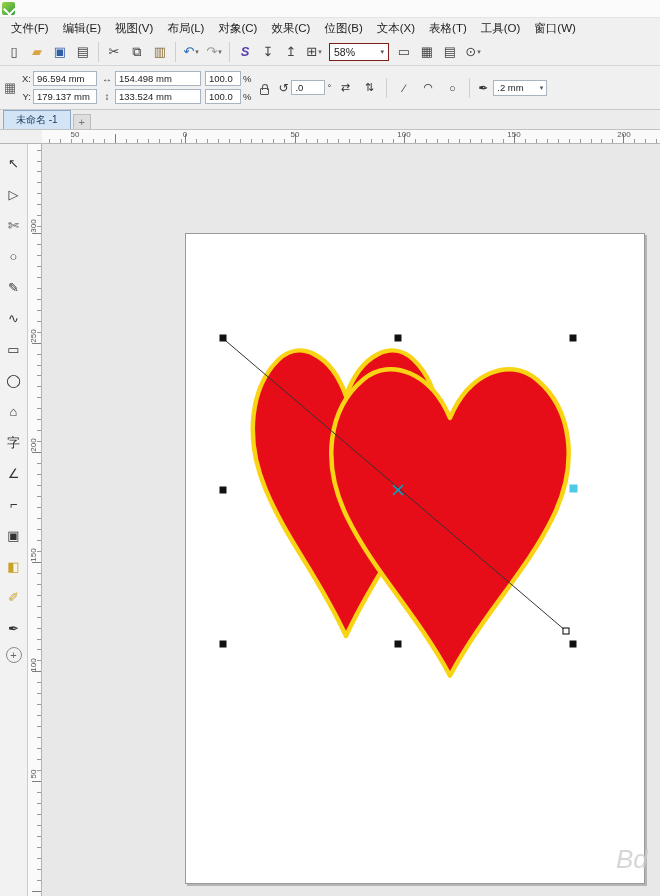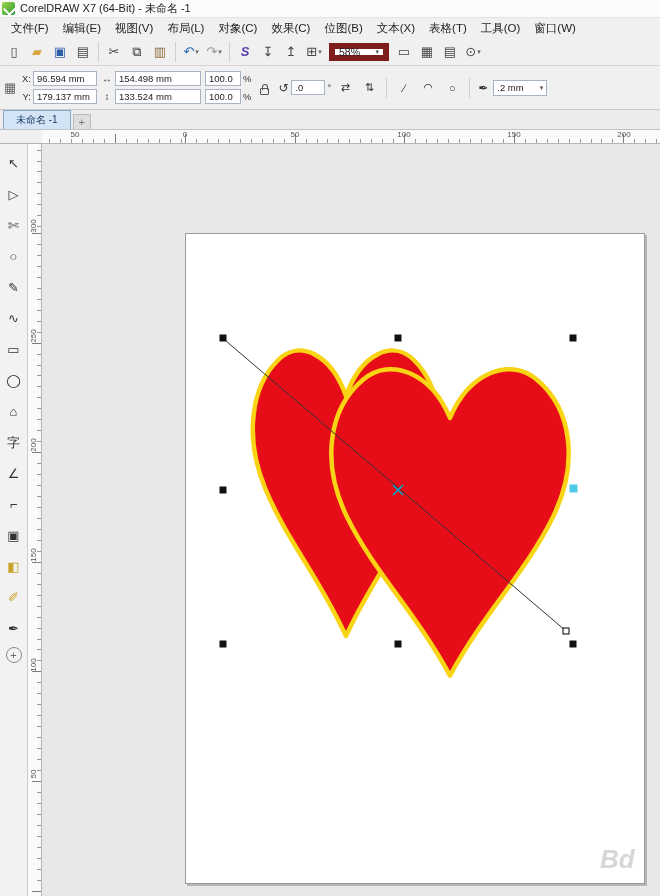--- a/index.html
+++ b/index.html
@@ -22,21 +22,21 @@
   .menu-item { padding:2px 7px; cursor:default; }
 
   
   .toolbar { position:absolute; left:0; top:38px; width:660px; height:28px;
     display:flex; align-items:center; padding-left:3px; gap:1px;
     border-bottom:1px solid #d6d6d6; background:#f0f0f0; }
   .tbtn { min-width:22px; height:22px; display:flex; align-items:center; justify-content:center;
     font-size:13px; color:#444; border:1px solid transparent; border-radius:2px; padding:0 2px; }
   .tbtn .caret { font-size:7px; color:#666; margin-left:1px; }
   .sep { width:1px; height:20px; background:#cfcfcf; margin:0 3px; }
-  .combo { width:60px; height:18px; background:#fff; border:6px solid #7f1d1d;
+  .combo { width:60px; height:18px; background:#fff; border:1px solid #7f1d1d;
     display:flex; align-items:center; justify-content:space-between;
     font-size:10.5px; padding:0 4px; margin:0 3px; }
   .combo .caret { font-size:7px; color:#555; }
   .g-open{color:#d9a441} .g-save{color:#2f5fa8} .g-undo{color:#2b6cb8}
   .g-redo{color:#9a9a9a} .g-connect{color:#5b3fb0; font-weight:bold; font-style:italic;}
   .g-paste{color:#8a6d3b}
 
   
   .propbar { position:absolute; left:0; top:66px; width:660px; height:44px;
     display:flex; align-items:center; gap:4px; padding-left:4px;
@@ -98,31 +98,30 @@
     font-size:13px; color:#333; border:1px solid transparent; border-radius:2px; }
   .tool.yellow { color:#c9a227; }
   .tool-plus { margin-top:3px; width:16px; height:16px; border:1px solid #8b8b8b; border-radius:50%;
     display:flex; align-items:center; justify-content:center; font-size:11px; color:#666; }
 
   
   .canvas { position:absolute; left:42px; top:144px; width:618px; height:752px; background:#e8e8e8; }
   .page { position:absolute; left:143px; top:89px; width:460px; height:651px;
     background:#ffffff; border:1px solid #9a9a9a; box-shadow:2px 2px 0 rgba(0,0,0,0.22); }
   svg.overlay { position:absolute; left:0; top:0; }
-  .watermark { position:absolute; left:558px; top:700px; font-size:26px; font-weight:bold;
+  .watermark { position:absolute; left:574px; top:700px; font-size:26px; font-weight:normal;
     font-style:italic; color:#cccccc; opacity:0.8; }
 </style>
 </head>
 <body>
 
 <div id="app">
 
   <div class="titlebar">
     <span class="appicon"></span>
-    <span>CorelDRAW X7 (64-Bit) - 未命名 -1</span>
   </div>
 
   <div class="menubar">
     <span class="menu-item">文件(F)</span>
     <span class="menu-item">编辑(E)</span>
     <span class="menu-item">视图(V)</span>
     <span class="menu-item">布局(L)</span>
     <span class="menu-item">对象(C)</span>
     <span class="menu-item">效果(C)</span>
     <span class="menu-item">位图(B)</span>

